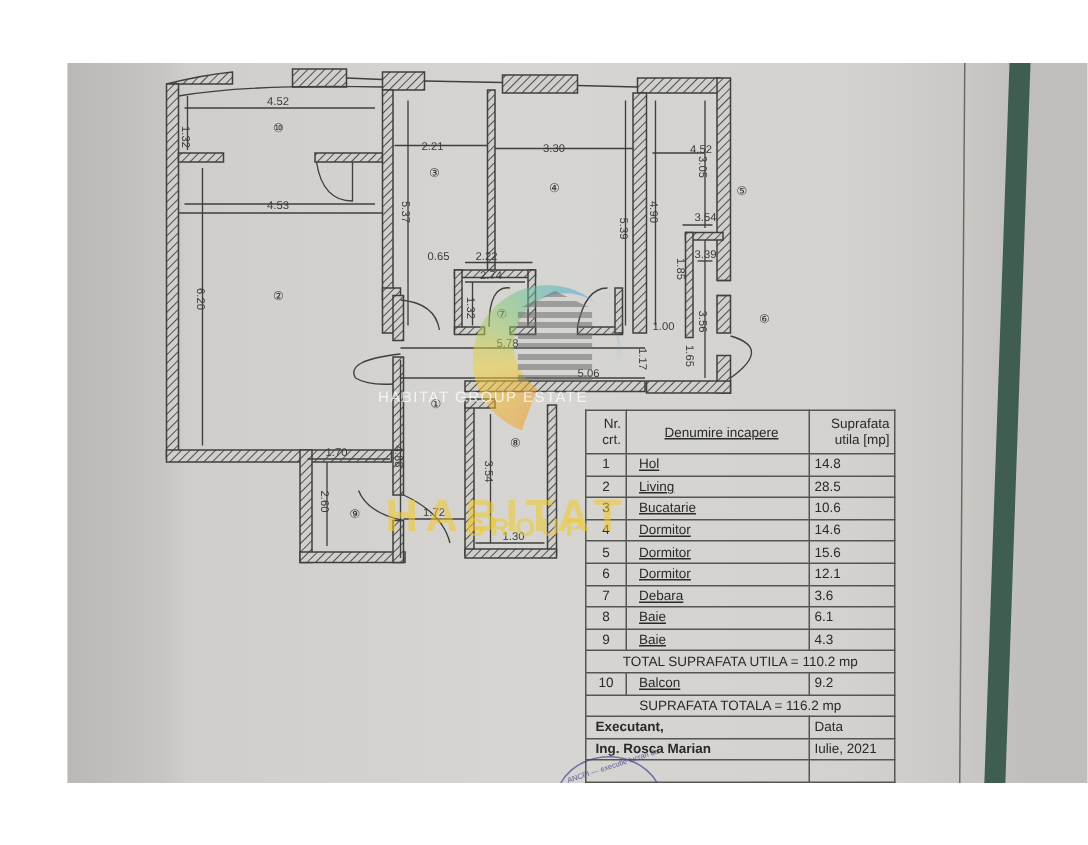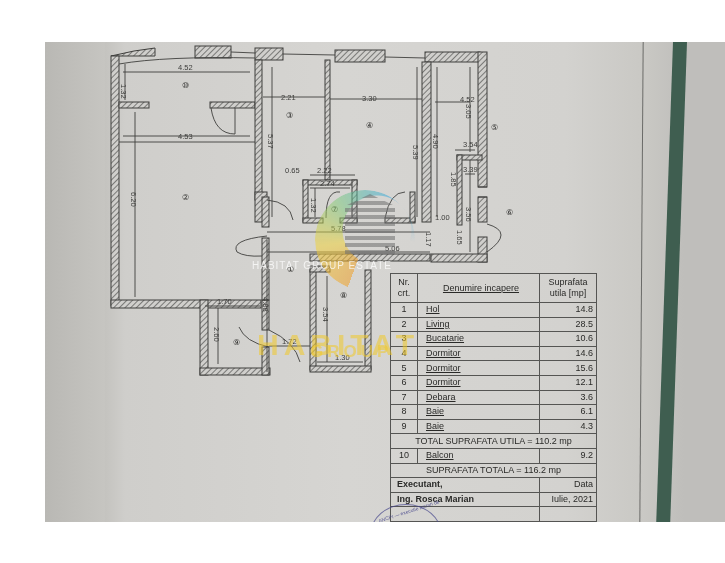--- a/index.html
+++ b/index.html
@@ -10,22 +10,22 @@
   #right-edge-line{position:absolute;left:596px;top:0;width:1px;height:480px;background:#6a6a68;transform:skewX(-0.4deg);}
   #green-strip{position:absolute;left:628px;top:0;width:14px;height:480px;background:#3f5e50;transform:skewX(-2deg);transform-origin:top;}
   svg#plan{position:absolute;left:0;top:0;}
   .dim{font-family:"Liberation Sans",sans-serif;font-size:7.5px;fill:#3c3c3a;}
   .rnum{font-family:"Liberation Sans",sans-serif;font-size:8px;fill:#2e2e2c;}
   
   #legend{position:absolute;left:345px;top:231px;width:207px;border-collapse:collapse;font-size:9px;color:#2a2a28;}
   #legend td{border:1.2px solid #555553;padding:0 3px;height:13.6px;line-height:13px;}
   #legend .c1{width:20px;text-align:center;}
   #legend .c2{width:110px;text-align:left;padding-left:8px;text-decoration:underline;}
-  #legend .c3{text-align:right;}
-  #legend .hdr td{height:28px;line-height:11px;text-align:center;}
+  #legend .c3{text-align:left;}
+  #legend .hdr td{height:28px;line-height:11px;text-align:right;}
   #legend .full{text-align:center;}
   #legend .exec{text-align:left;padding-left:6px;font-weight:bold;}
   
   #wm-text{position:absolute;left:207px;top:218px;font-size:10px;letter-spacing:1px;color:rgba(255,255,255,0.75);white-space:nowrap;}
   #wm-logo-big{position:absolute;left:212px;top:270px;font-size:30px;font-weight:bold;letter-spacing:5px;color:rgba(240,200,40,0.55);white-space:nowrap;margin-top:16px;}
   #wm-logo-small{position:absolute;left:265px;top:300px;font-size:17px;font-weight:bold;letter-spacing:4px;color:rgba(240,200,40,0.55);white-space:nowrap;}
   #wm-ring{position:absolute;left:270px;top:148px;width:100px;height:100px;border-radius:50%;
     background:conic-gradient(from 200deg,rgba(240,160,40,0.55),rgba(240,210,60,0.55),rgba(120,200,120,0.5),rgba(60,170,220,0.55),rgba(0,0,0,0) 70%);
     -webkit-mask:radial-gradient(circle at 62% 40%,transparent 34px,#000 35px);mask:radial-gradient(circle at 62% 40%,transparent 34px,#000 35px);}
   #wm-building{position:absolute;left:300px;top:152px;width:50px;height:60px;

